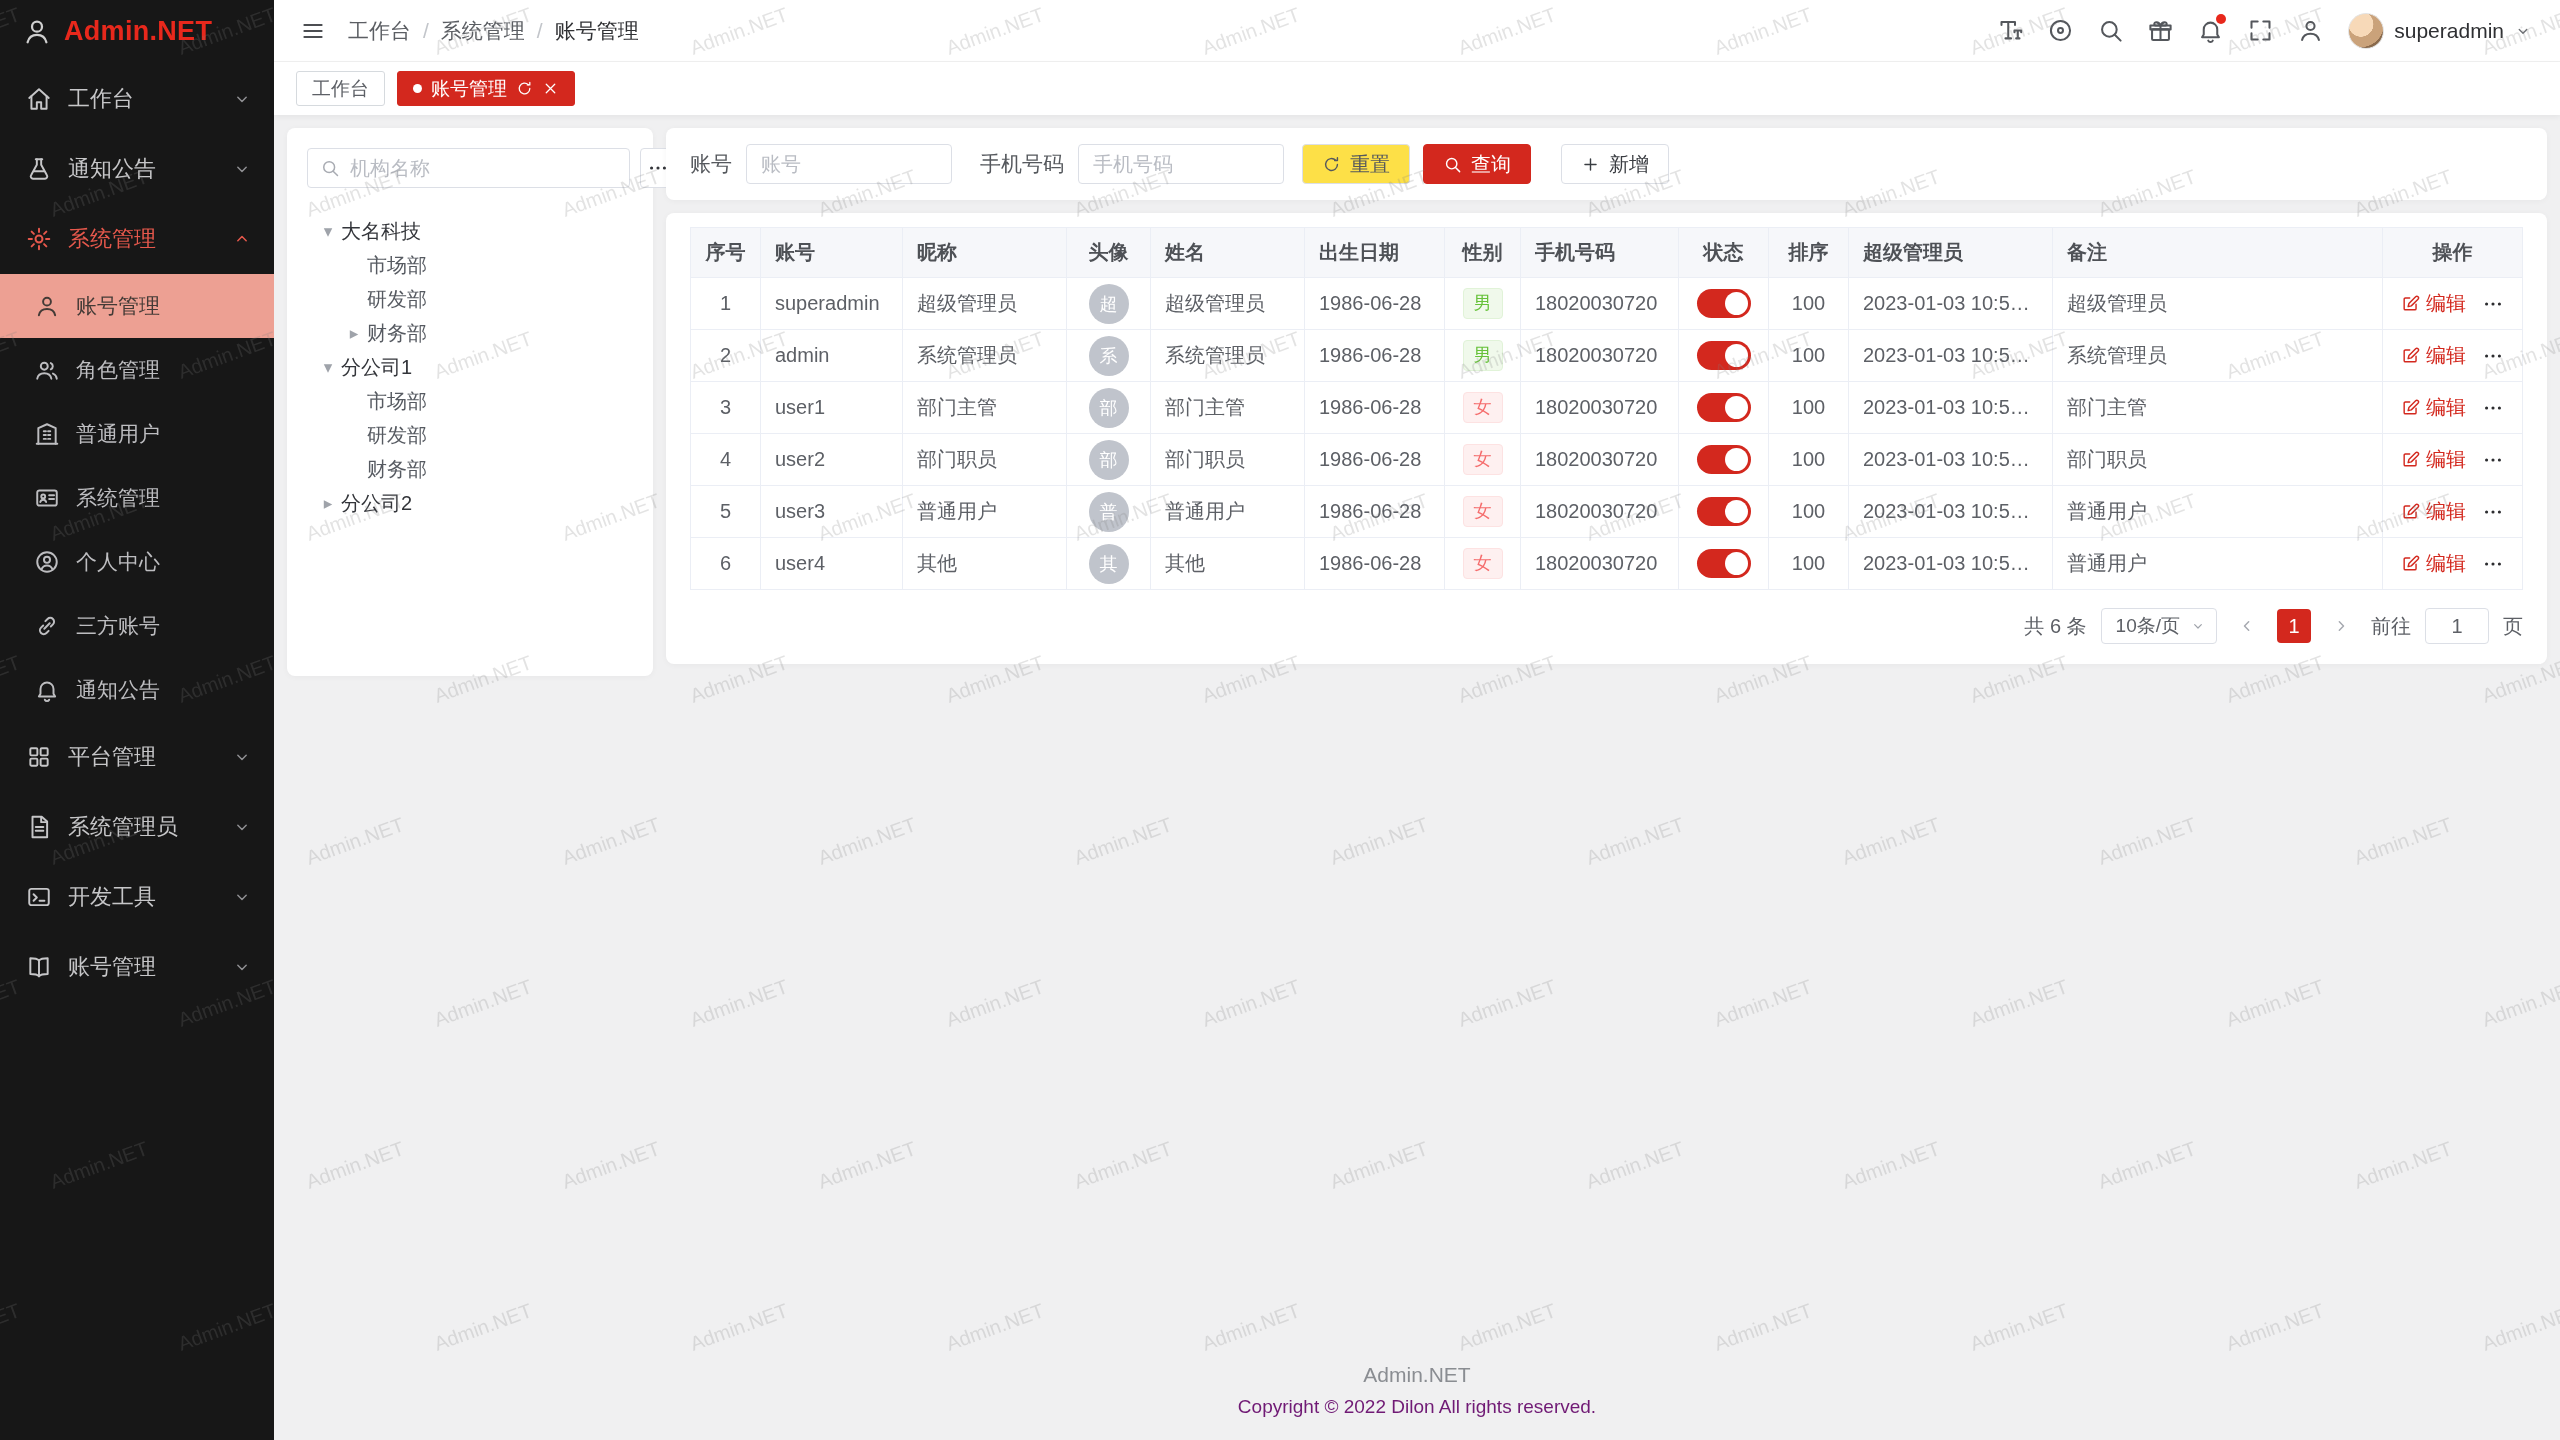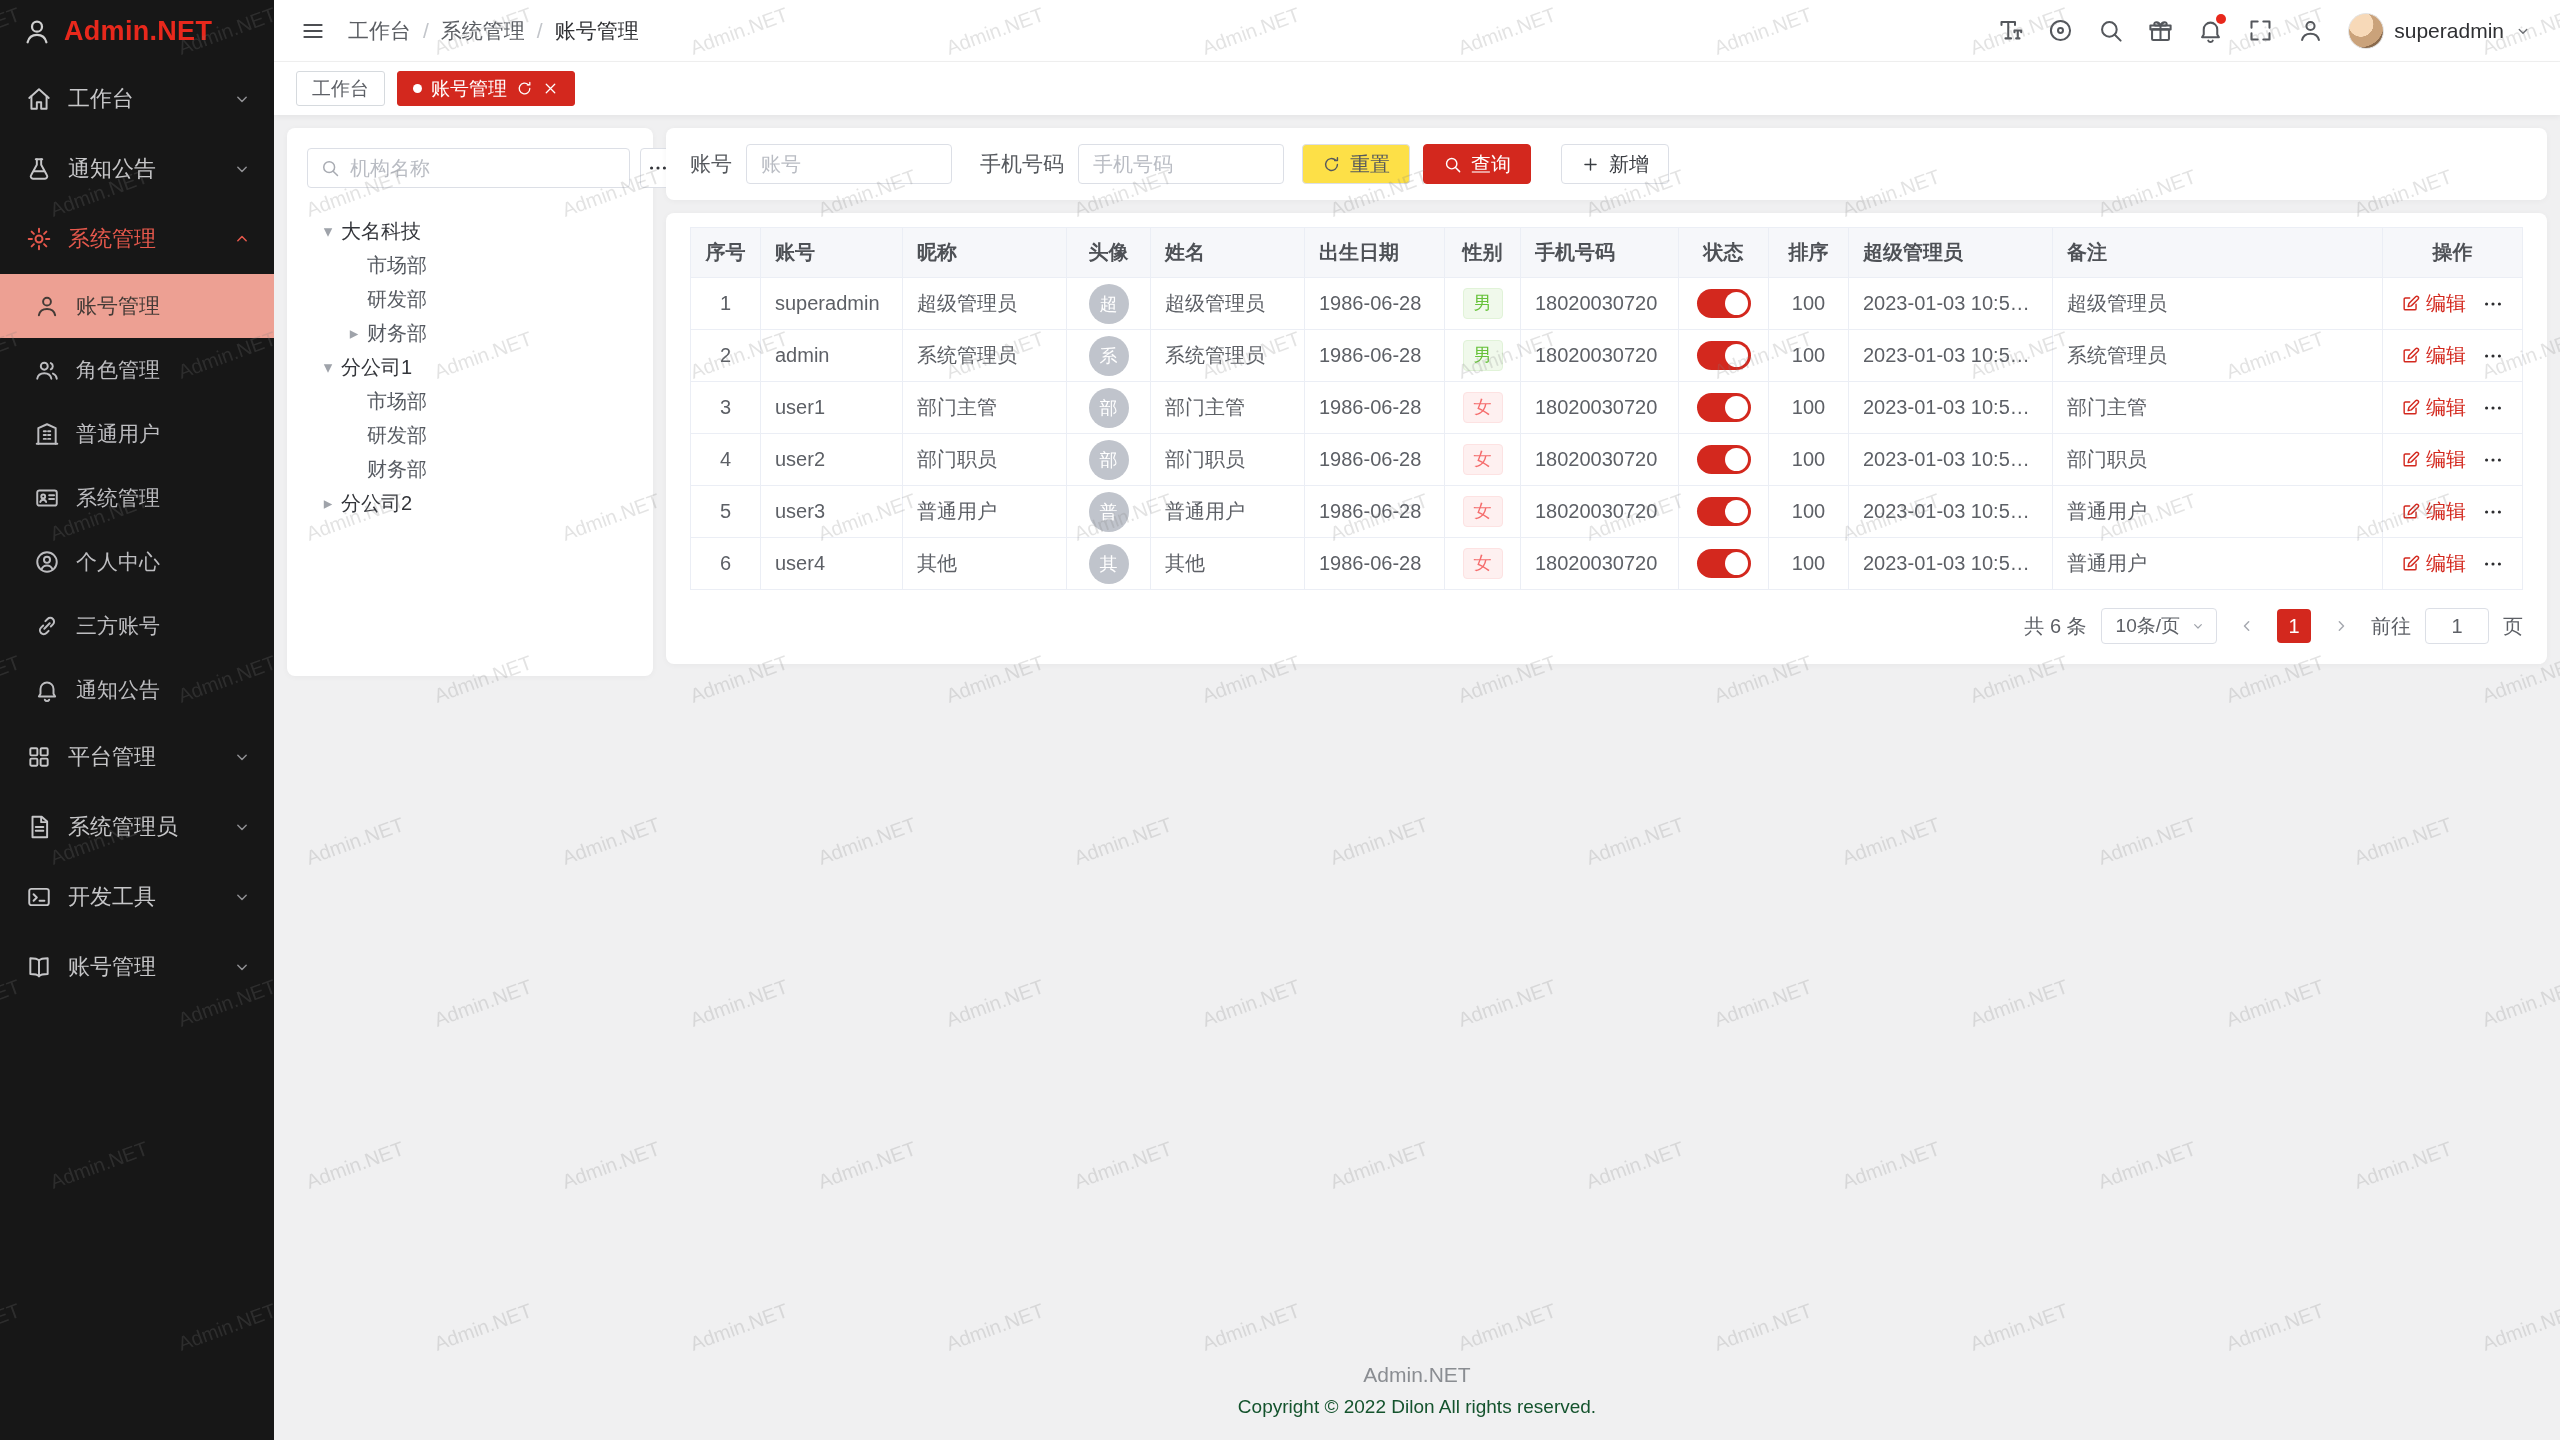--- a/index.html
+++ b/index.html
@@ -107,21 +107,21 @@
   .page-size { height: 36px; border: 1px solid #dcdfe6; border-radius: 4px; display: flex; align-items: center; gap: 10px; padding: 0 10px 0 14px; font-size: 19px; cursor: pointer; }
   .page-size .icon { width: 16px; height: 16px; color: #9fa3aa; }
   .page-arrow { width: 32px; height: 32px; border: none; background: none; padding: 0; color: #a6a9b0; display: flex; align-items: center; justify-content: center; cursor: pointer; }
   .page-arrow .icon { width: 20px; height: 20px; }
   .page-num { min-width: 34px; height: 34px; border: none; border-radius: 4px; background: #f2f3f5; color: #5d6066; font-size: 20px; cursor: pointer; font-family: inherit; }
   .page-num.active { background: var(--color-primary, #d3281e); color: #fff; }
   .goto-input { width: 64px; height: 36px; border: 1px solid #dcdfe6; border-radius: 4px; text-align: center; font-size: 20px; color: #5d6066; outline: none; font-family: inherit; }
 
   .footer { margin-top: auto; flex: none; text-align: center; padding-bottom: 22px; }
   .footer-title { font-size: 21px; color: #8a8d92; }
-  .footer-copy { margin-top: 9px; font-size: 19px; color: #14532d; }
+  .footer-copy { margin-top: 9px; font-size: 19px; color: #701a75; }
 
   #watermark { position: fixed; left: 0; top: 0; width: 2560px; height: 1440px; pointer-events: none; z-index: 40; overflow: hidden; }
   #watermark span { position: absolute; font-size: 20px; color: rgba(128,128,128,.22); transform: rotate(-20deg); white-space: nowrap; }
 </style>
 </head>
 <body>
 
 <div class="app">
 
   <aside class="sidebar">

